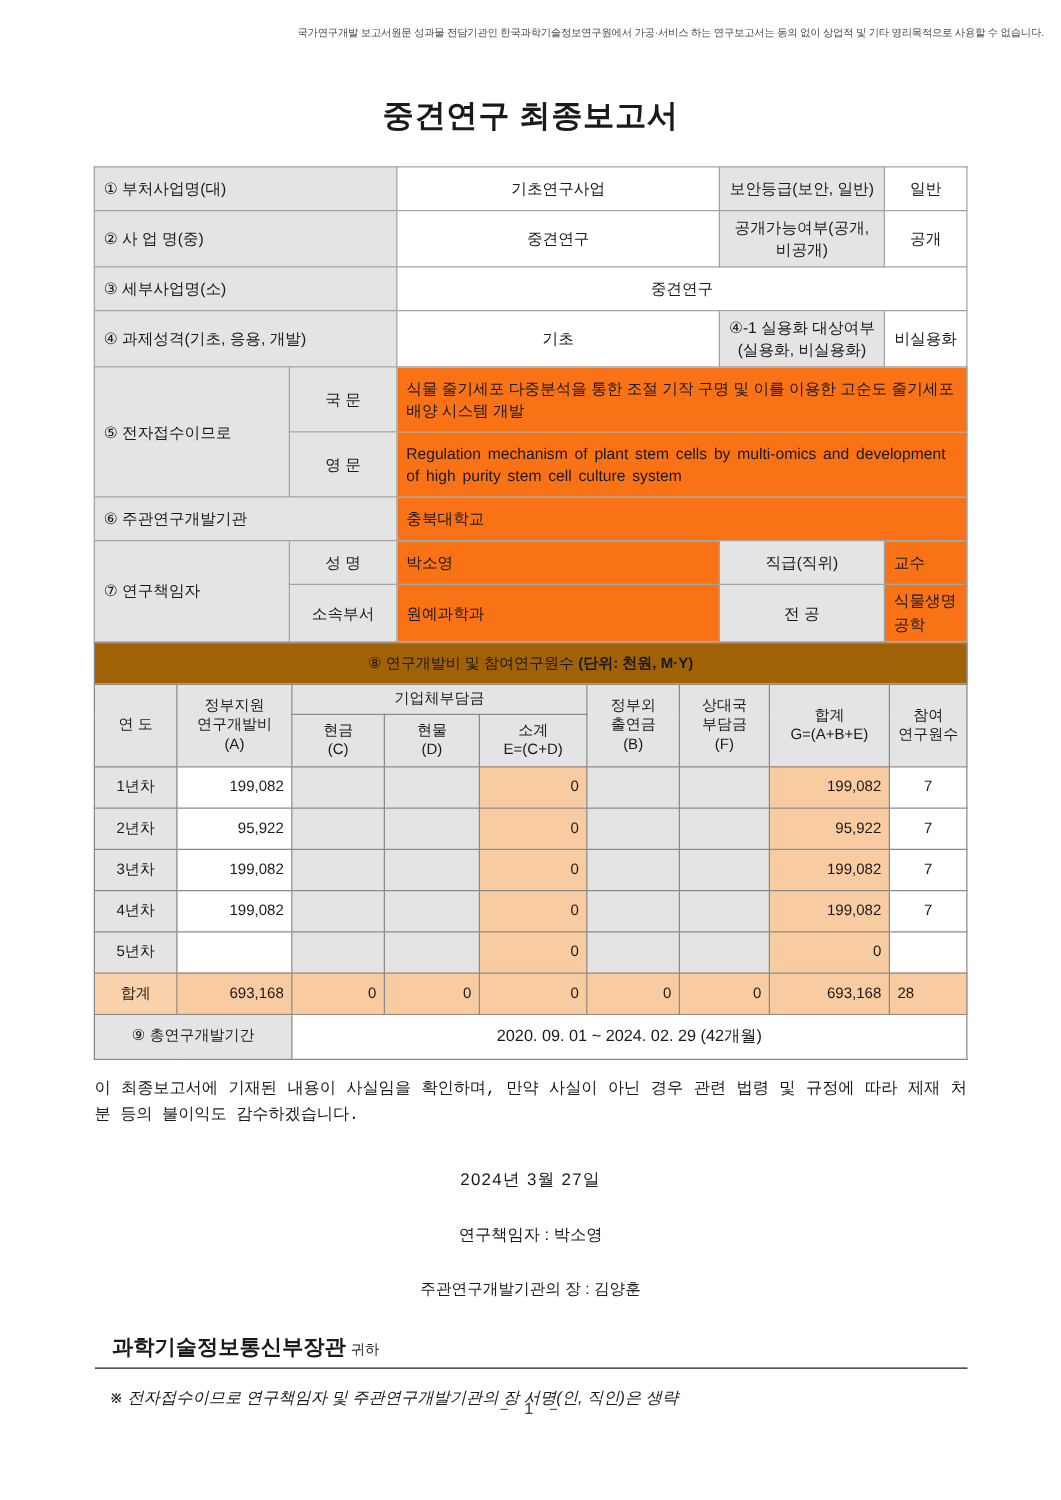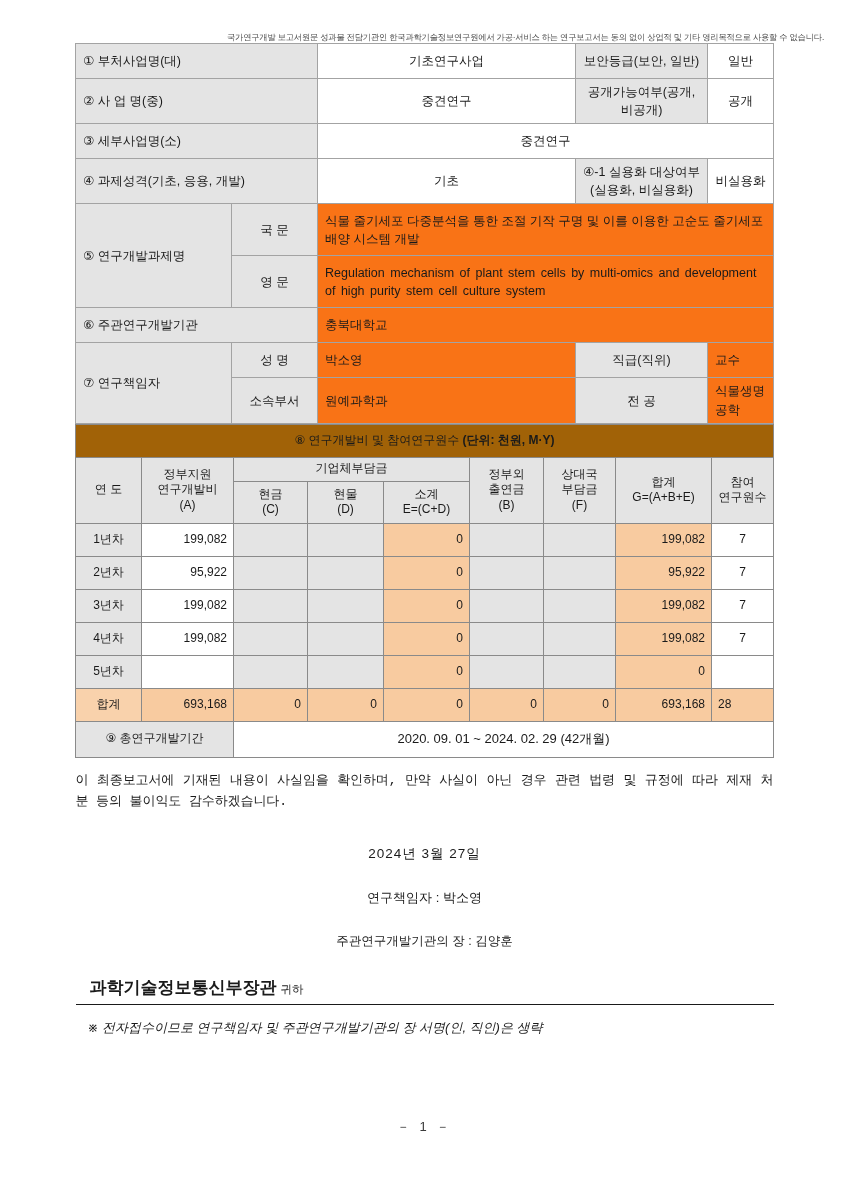--- a/index.html
+++ b/index.html
@@ -10,21 +10,21 @@
     background: #ffffff;
     font-family: "Liberation Sans", "DejaVu Sans", sans-serif;
     color: #1a1a1a;
     position: relative;
     overflow: hidden;
   }
 
   .page {
     width: 849px;
     height: 1200px;
-    padding: 11px;
+    padding: 0;
     position: relative;
   }
 
   
   .notice {
     text-align: right;
     font-size: 8.3px;
     color: #4a4a4a;
     letter-spacing: -0.2px;
     padding: 22px 14px 0 0;
@@ -147,20 +147,21 @@
     color: #3a3a3a;
   }
 </style>
 </head>
 <body>
 
 <div class="page">
 
   <div class="notice">국가연구개발 보고서원문 성과물 전담기관인 한국과학기술정보연구원에서 가공·서비스 하는 연구보고서는 동의 없이 상업적 및 기타 영리목적으로 사용할 수 없습니다.</div>
 
+  <div class="doc-title">중견연구 최종보고서</div>
 
   <table class="grid">
     <colgroup>
       <col style="width:156px">
       <col style="width:86px">
       <col style="width:258px">
       <col style="width:132px">
       <col style="width:66px">
     </colgroup>
     <tbody>
@@ -185,21 +186,21 @@
       </tr>
 
       <tr>
         <td class="lbl" colspan="2">④ 과제성격(기초, 응용, 개발)</td>
         <td class="val-c" style="width:86px">기초</td>
         <td class="lbl-c">④-1 실용화 대상여부(실용화, 비실용화)</td>
         <td class="val-c">비실용화</td>
       </tr>
 
       <tr>
-        <td class="lbl" rowspan="2" style="vertical-align:middle">⑤ 연구개발과제명</td>
+        <td class="lbl" rowspan="2" style="vertical-align:middle">⑤ 전자접수이므로</td>
         <td class="lbl-c" style="height:52px">국  문</td>
         <td class="val title-kr" colspan="3">식물 줄기세포 다중분석을 통한 조절 기작 구명 및 이를 이용한 고순도 줄기세포 배양 시스템 개발</td>
       </tr>
 
       <tr>
         <td class="lbl-c" style="height:52px">영  문</td>
         <td class="val title-en" colspan="3">Regulation mechanism of plant stem cells by multi-omics and development of high purity stem cell culture system</td>
       </tr>
 
       <tr>

